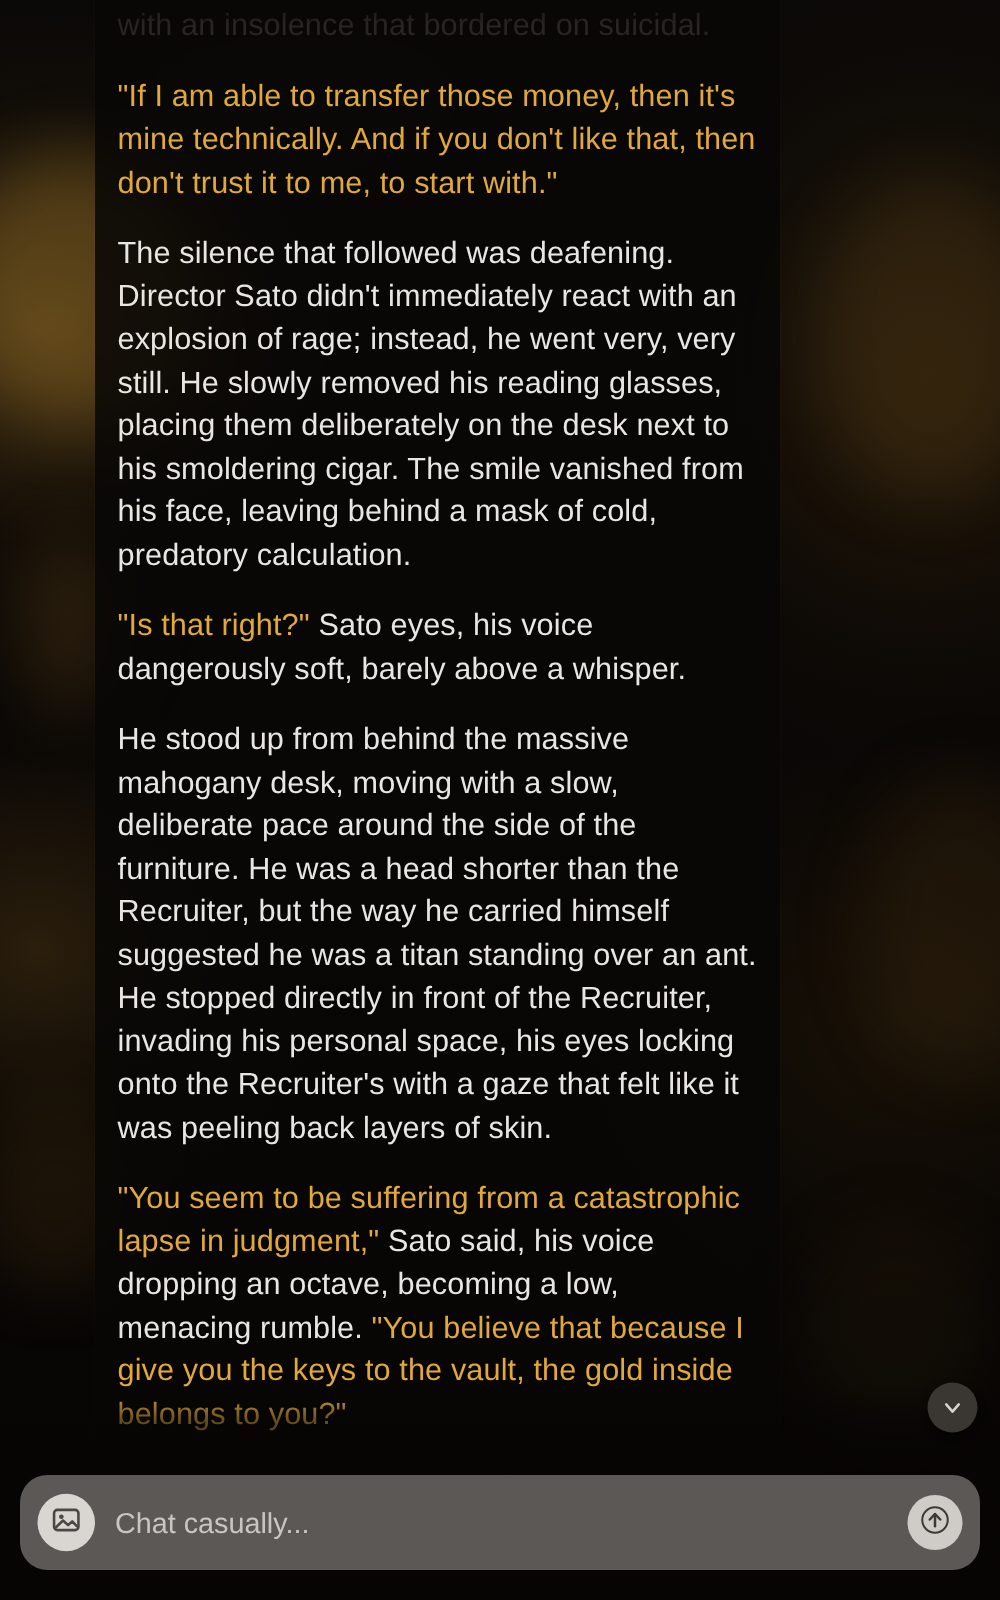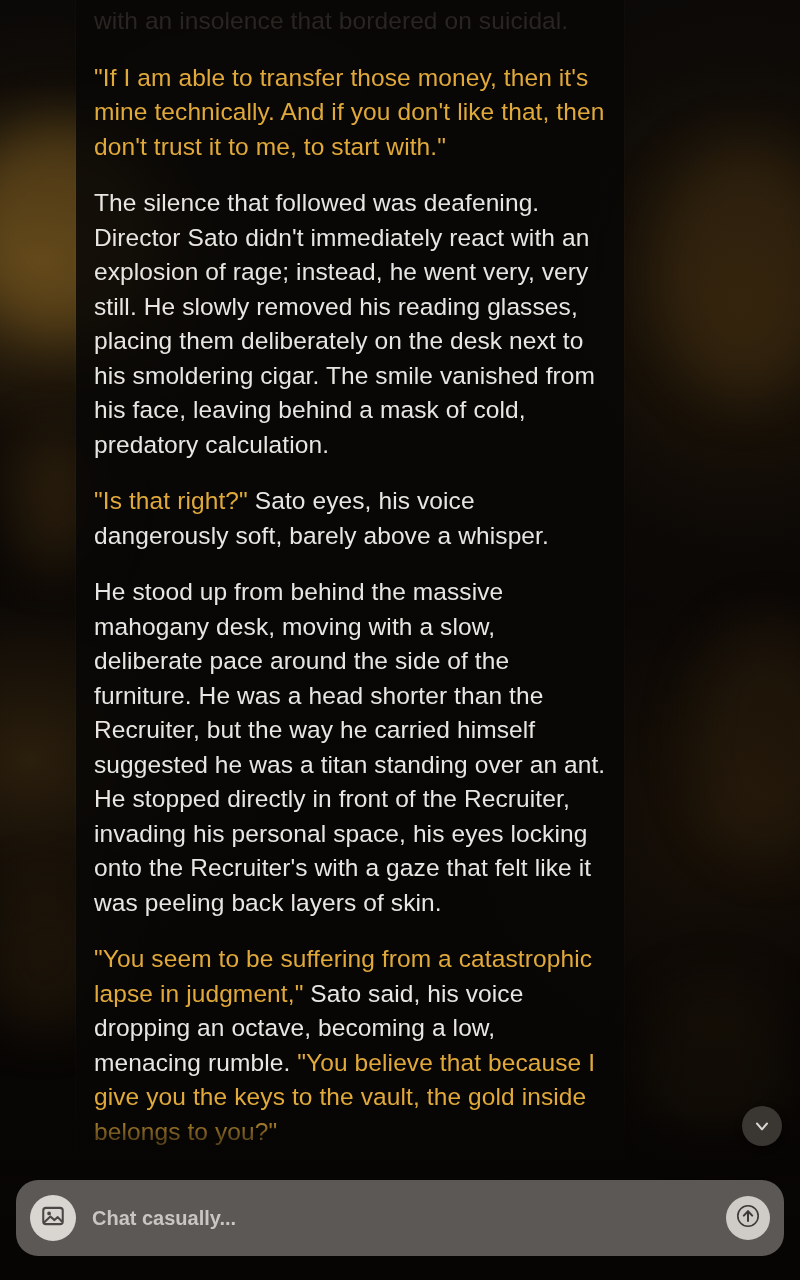--- a/index.html
+++ b/index.html
@@ -135,24 +135,23 @@
     flex: 0 0 auto;
     cursor: pointer;
   }
 
   .composer-input {
     flex: 1 1 auto;
     border: none;
     background: transparent;
     outline: none;
     color: #d6d3cf;
-    font-size: 20px;
+    font-size: 23px;
     font-family: "Liberation Sans", sans-serif;
     padding: 0 4px;
-    font-weight: bold;
   }
   .composer-input::placeholder { color: #c9c6c2; opacity: 1; }
 
   .send-btn {
     width: 44px; height: 44px;
     border-radius: 50%;
     background: #cfcbc6;
     display: flex;
     align-items: center;
     justify-content: center;

